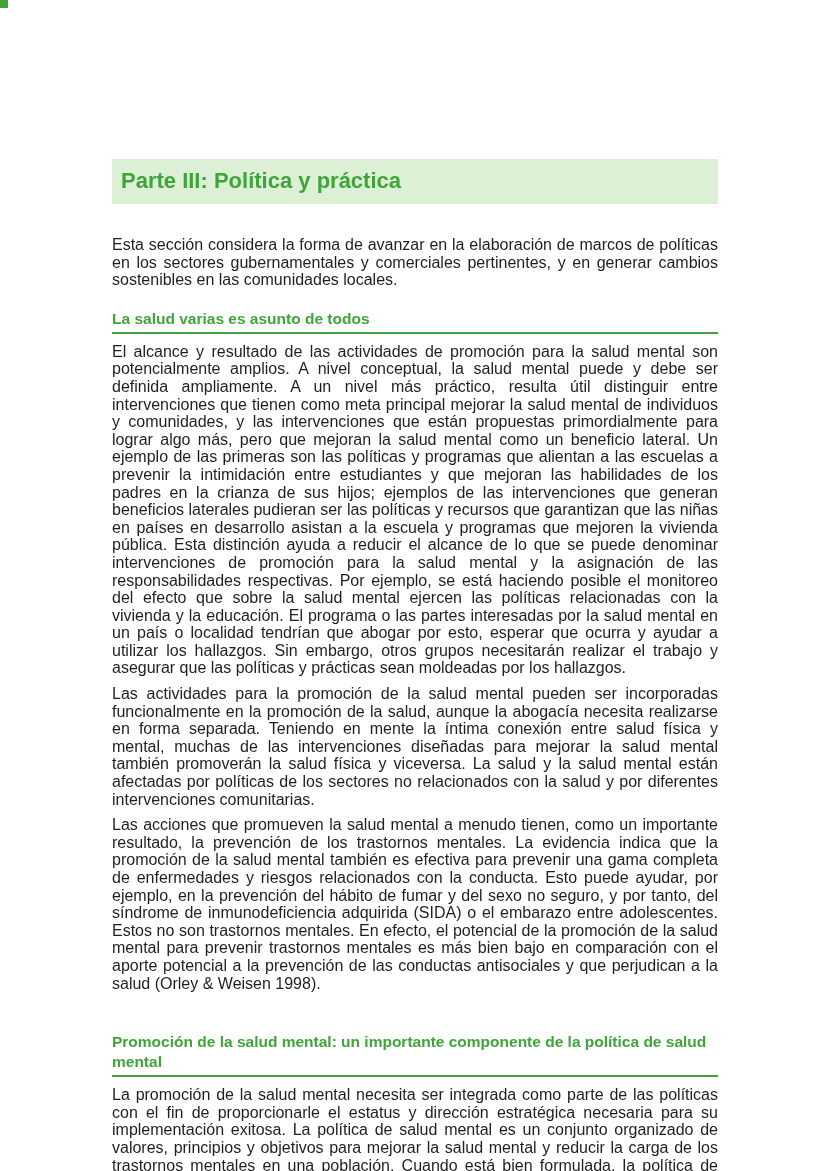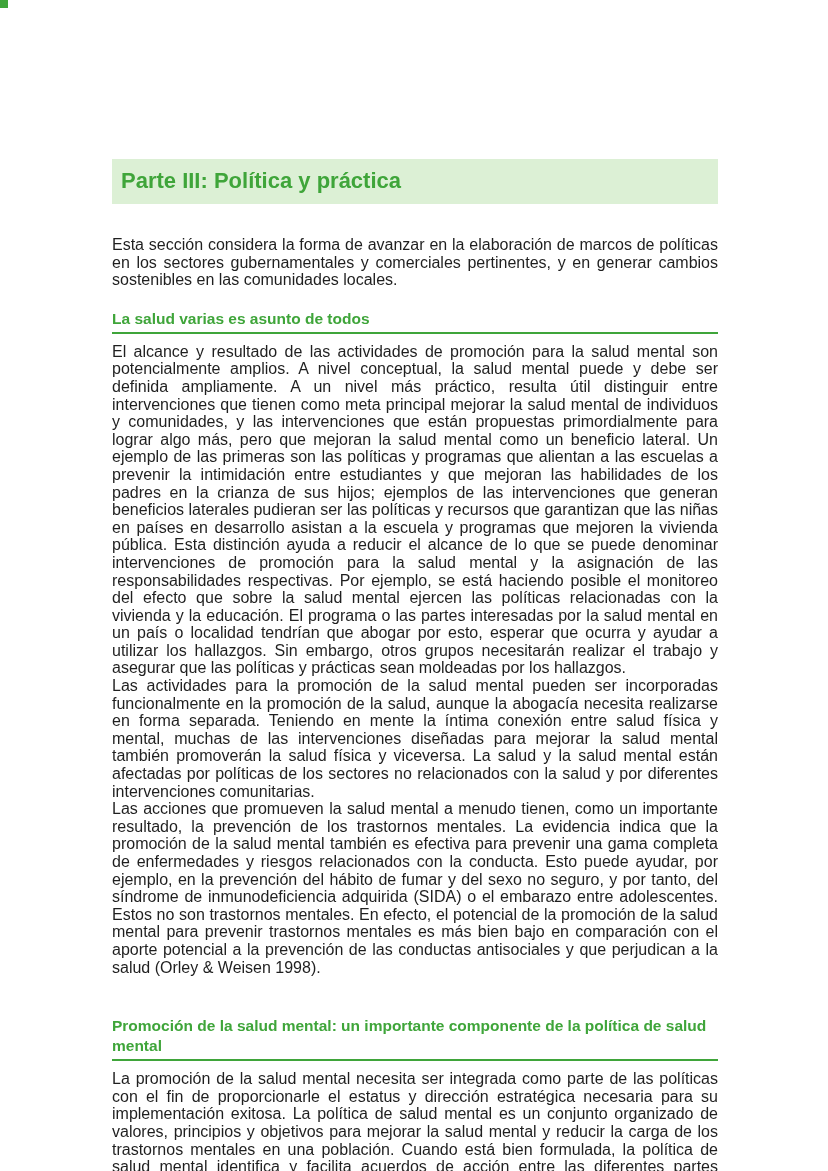--- a/index.html
+++ b/index.html
@@ -39,21 +39,21 @@
     line-height: 25px;
   }
   .intro {
     margin-top: 32px;
   }
   p.body {
     font-size: 16px;
     line-height: 17.6px;
     text-align: justify;
   }
-  p.body + p.body { }
+  p.body + p.body { margin-top: 8px; }
   .section { display: block; }
   .section-heading {
     font-size: 15.5px;
     font-weight: bold;
     color: var(--green, #3fa53a);
     line-height: 20px;
     margin-top: 20px;
   }
   .section:last-of-type .section-heading { margin-top: 40px; }
   .rule {

